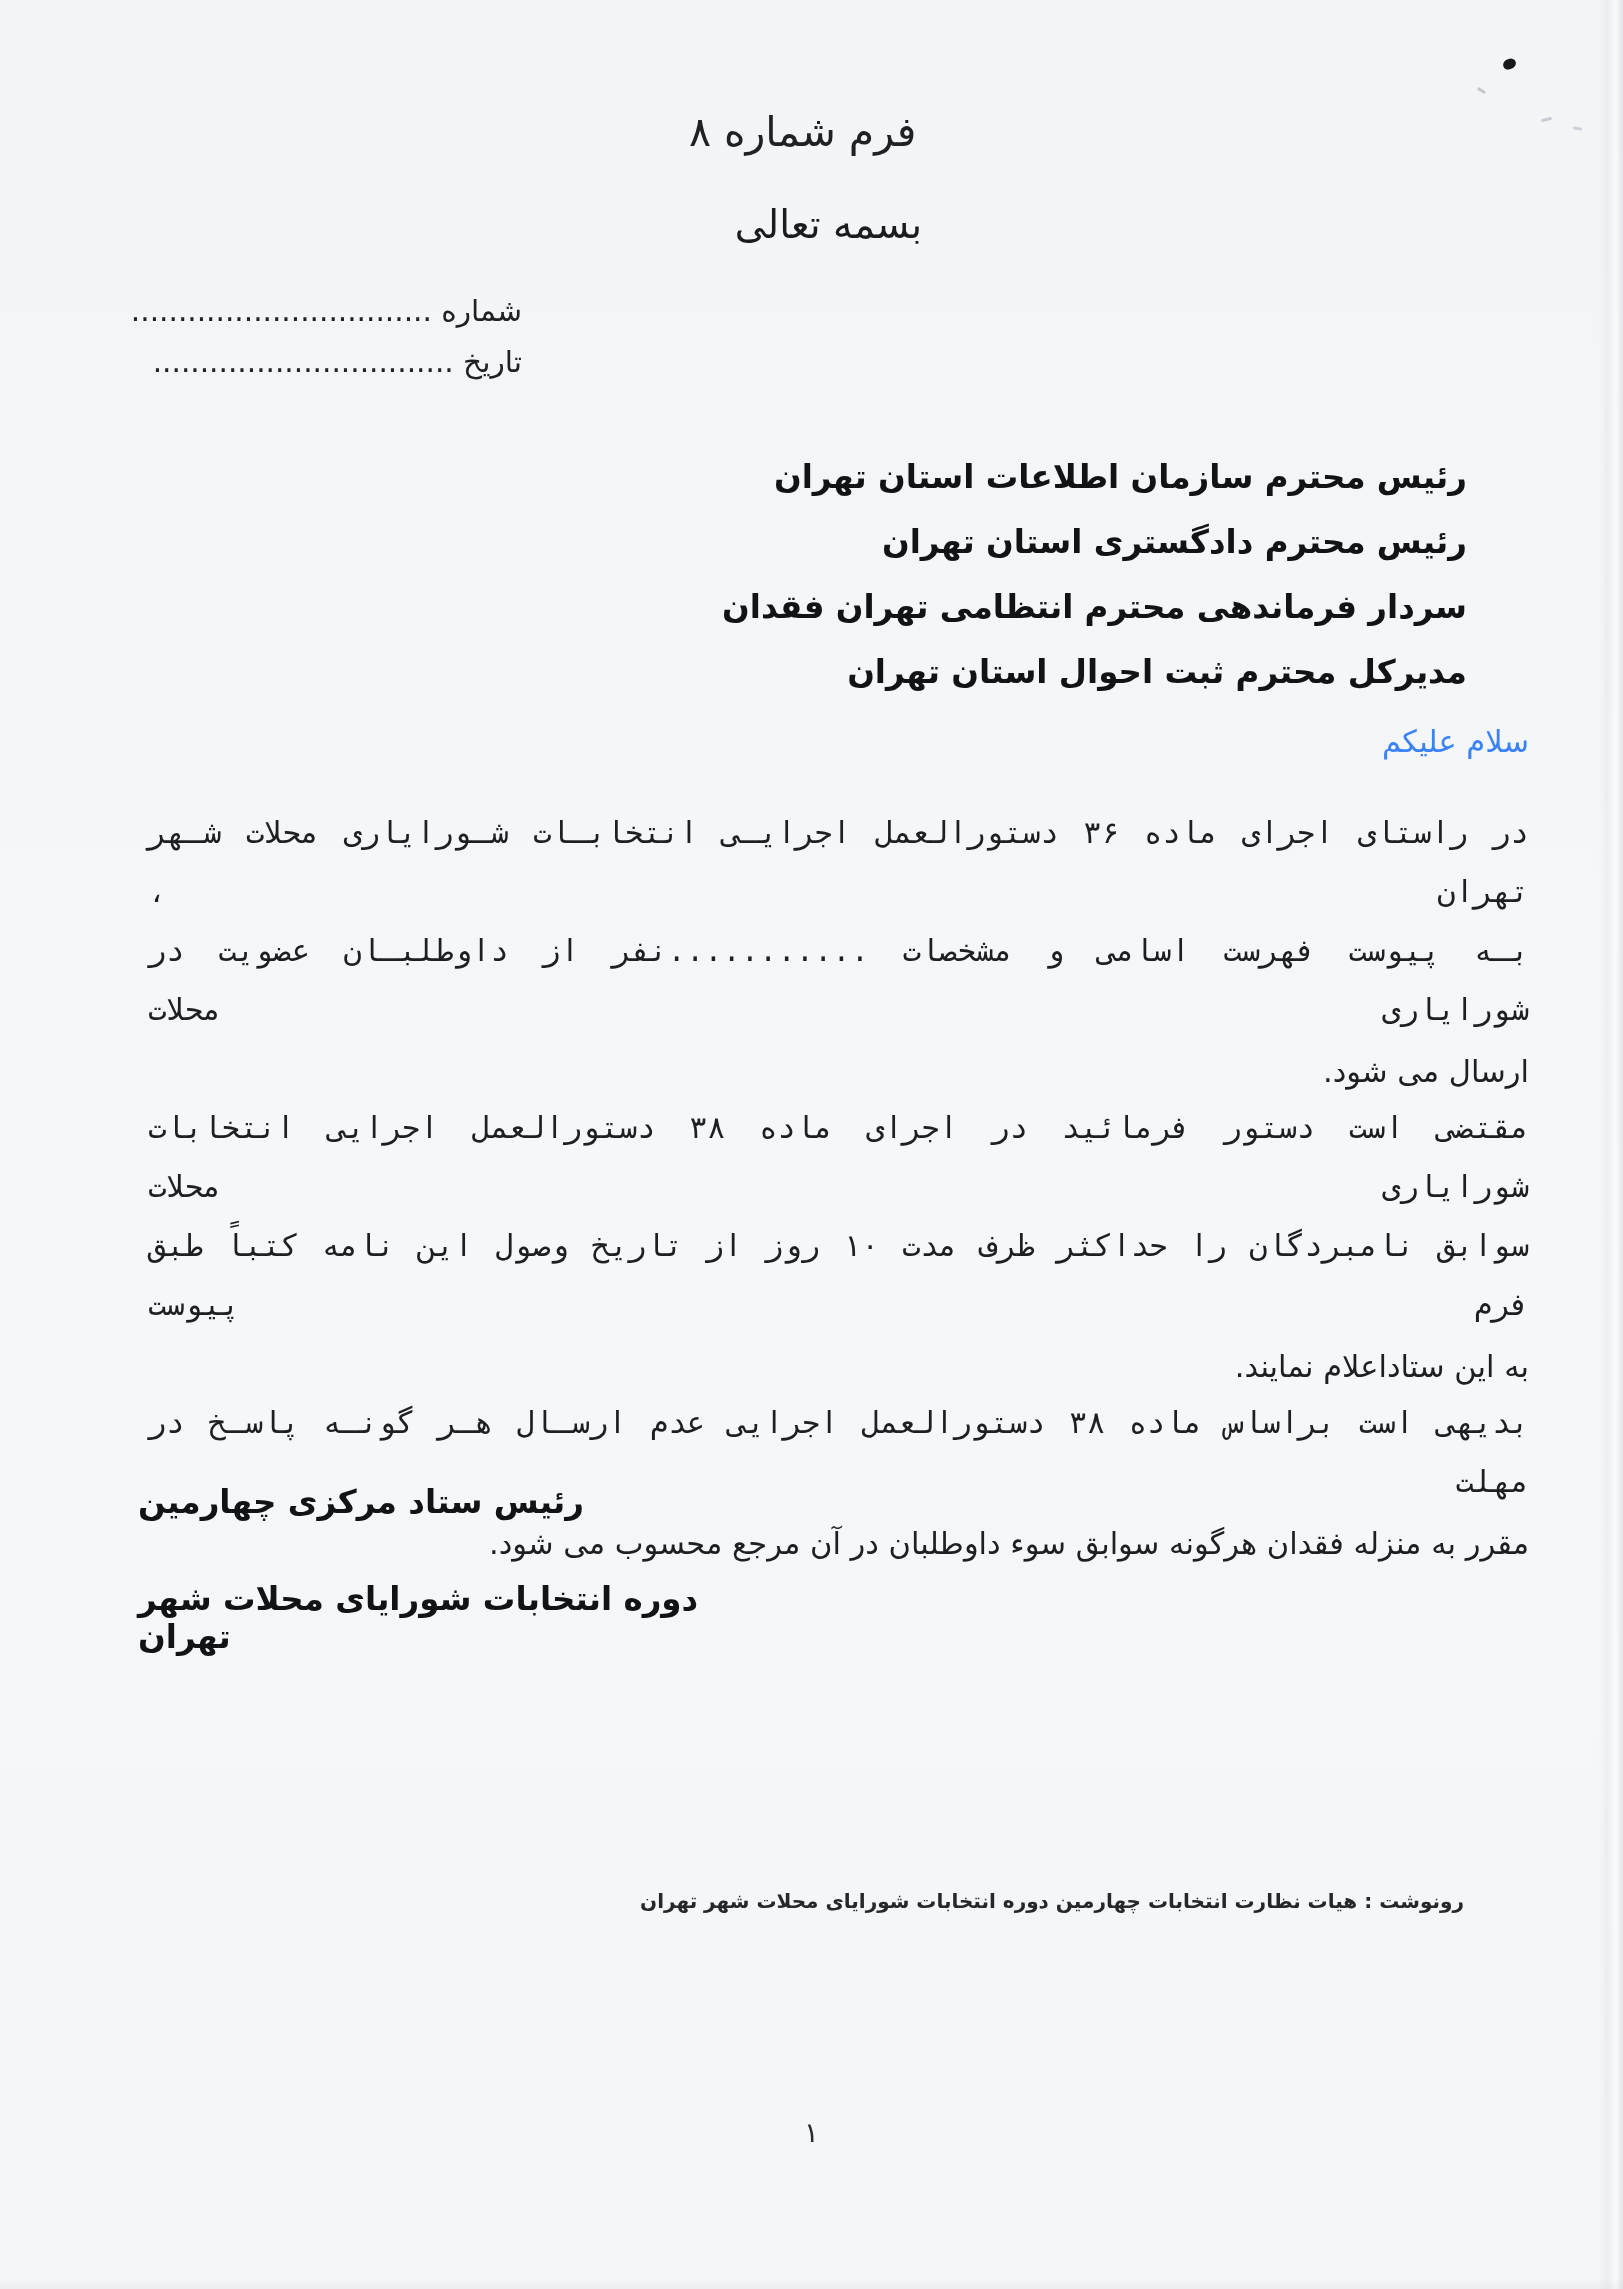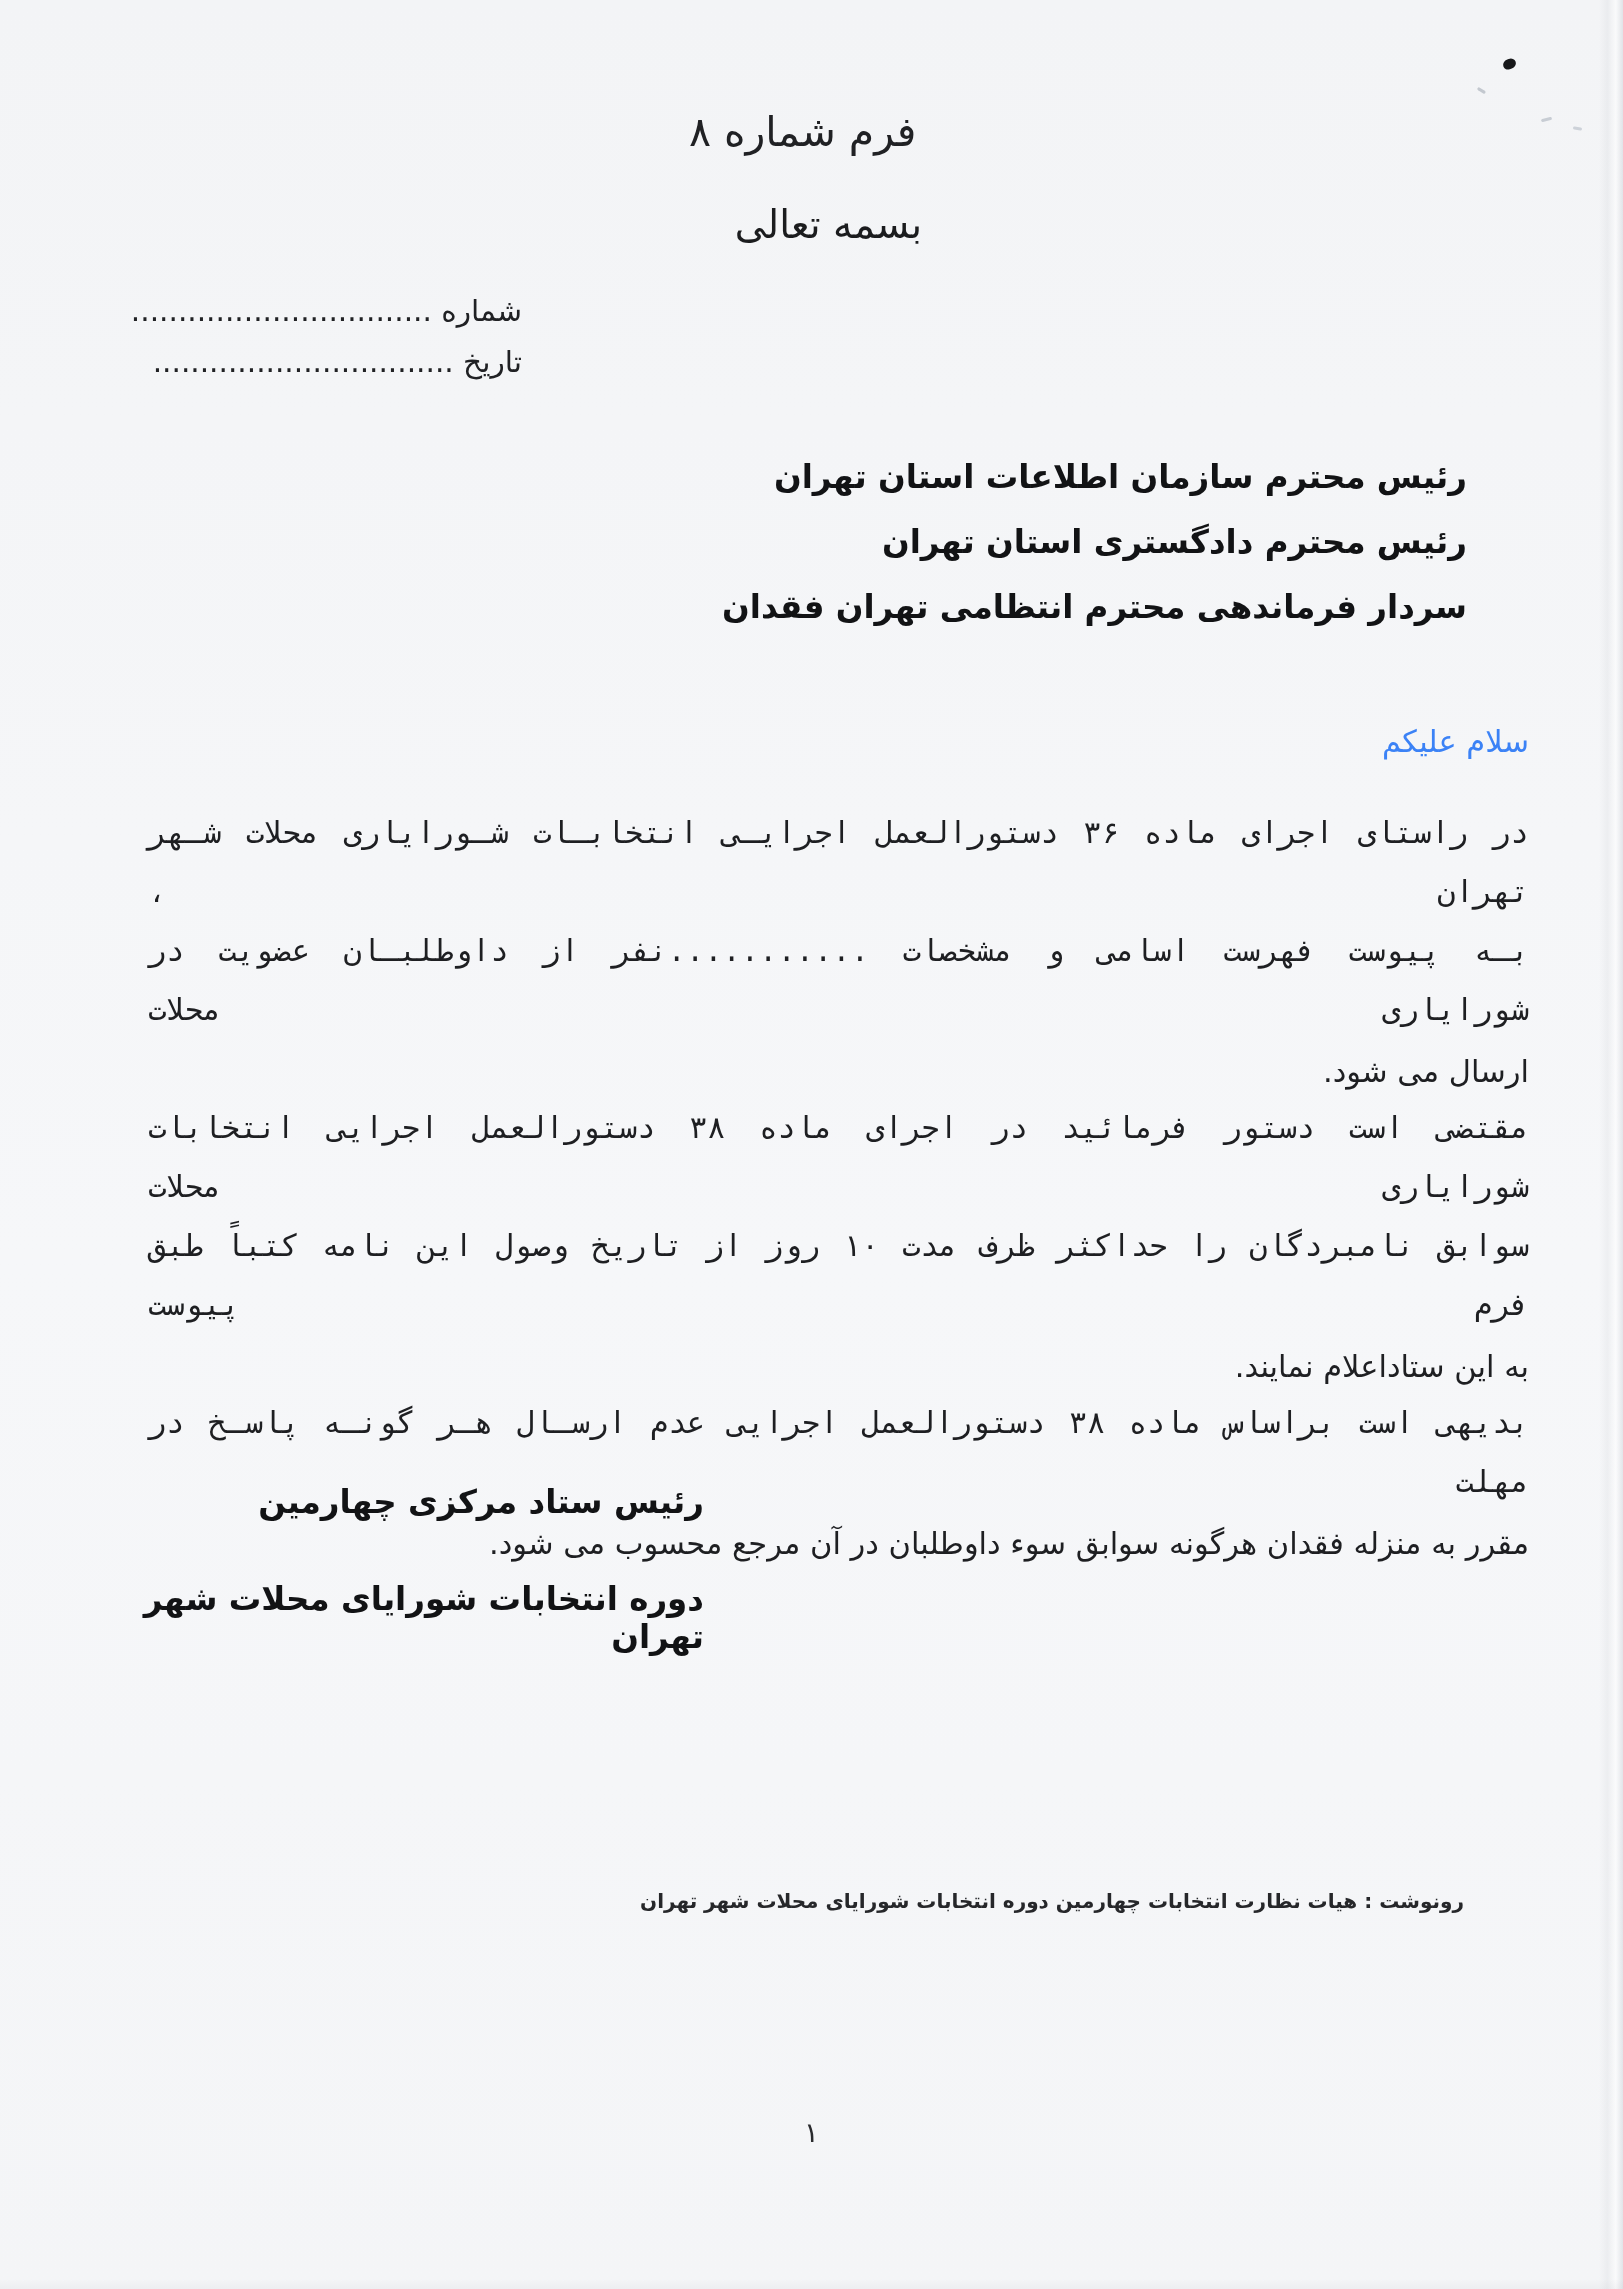--- a/index.html
+++ b/index.html
@@ -61,21 +61,21 @@
     color: #1e1f22;
   }
   .body-block .line { text-align: right; }
   .body-block .line.just {
     text-align: justify;
     text-align-last: justify;
     font-family: Liberation Mono, monospace;
   }
   .signature {
     top: 1483px; left: 138px; width: 566px;
-    text-align: right;
+    text-align: left;
     font-size: 32.5px;
     font-weight: 700;
     color: #121315;
   }
   .signature .sig-line2 { margin-top: 59px; }
   .footer-note {
     top: 1889px; right: 159px;
     font-size: 20px;
     font-weight: 700;
     color: #26272a;
@@ -134,20 +134,21 @@
 
 <div class="abs meta-block">
   <div>شماره ................................</div>
   <div>تاریخ ................................</div>
 </div>
 
 <div class="abs recipients">
   <div>رئیس محترم سازمان اطلاعات استان تهران</div>
   <div>رئیس محترم دادگستری استان تهران</div>
   <div>سردار فرماندهی محترم انتظامی تهران فقدان</div>
+  <div>مدیرکل محترم ثبت احوال استان تهران</div>
 </div>
 
 <div class="abs salutation">سلام علیکم</div>
 
 <div class="abs body-block">
   <div class="line just">در راستای اجرای ماده ۳۶ دستورالعمل اجرایـی انتخابـات شـورایاری محلات شـهر تهران ،</div>
   <div class="line just">بـه پیوست فهرست اسامی و مشخصات ...........نفر از داوطلبـان عضویت در شورایاری محلات</div>
   <div class="line">ارسال می شود.</div>
   <div class="line just">مقتضی است دستور فرمائید در اجرای ماده ۳۸ دستورالعمل اجرایی انتخابات شورایاری محلات</div>
   <div class="line just">سوابق نامبردگان را حداکثر ظرف مدت ۱۰ روز از تاریخ وصول این نامه کتباً طبق فرم پیوست</div>

